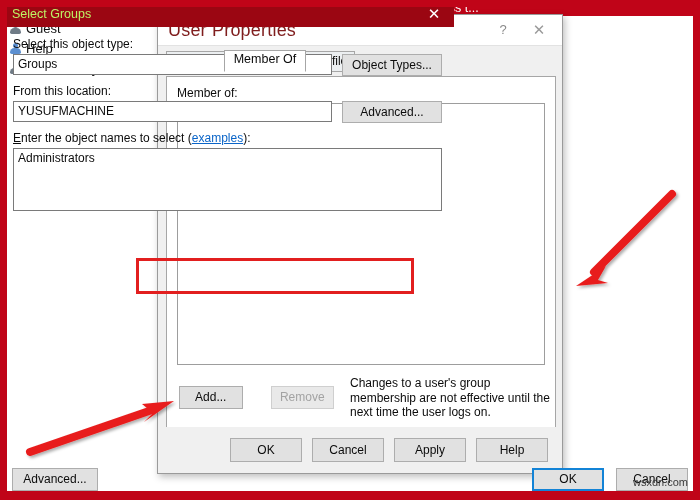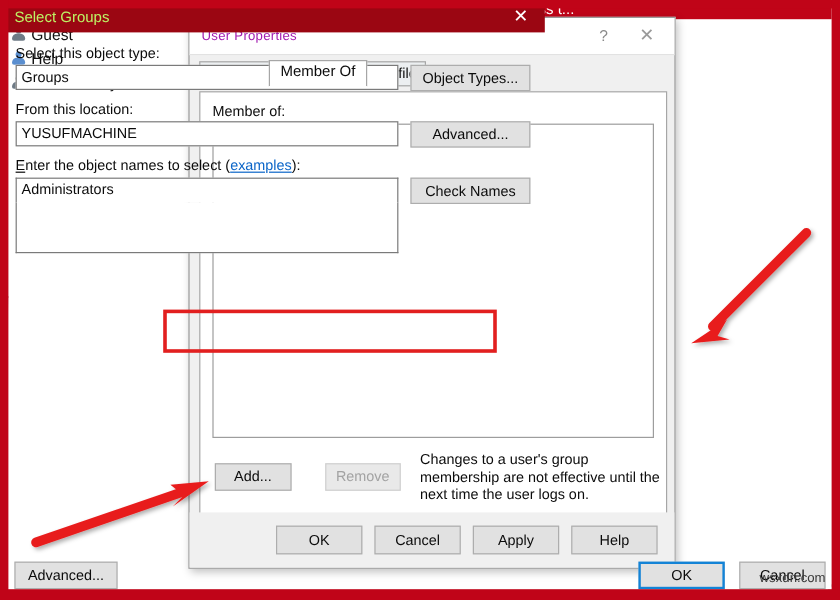--- a/index.html
+++ b/index.html
@@ -65,21 +65,21 @@
     box-shadow: 2px 3px 7px rgba(0,0,0,0.25);
   }
 
   
   #userprops { left:157px; top:14px; width:406px; height:460px; }
   .up-titlebar {
     height:31px; background:#ffffff; border-bottom:1px solid #e2e2e2;
     display:flex; align-items:center; position:relative;
   }
   .up-title {
-    font-size:11px; color:#a21caf; margin-left:10px; letter-spacing:.2px;
+    font-size:18px; color:#7f1d1d; margin-left:10px; letter-spacing:.2px;
   }
   .up-help {
     position:absolute; right:48px; top:5px; width:22px; height:20px;
     font-size:13px; color:#8a8a8a; text-align:center; line-height:20px;
   }
   .up-close {
     position:absolute; right:6px; top:3px; width:34px; height:24px;
     font-size:15px; color:#9a9a9a; text-align:center; line-height:24px;
   }
 
@@ -293,21 +293,20 @@
         <div class="sidebtn">Advanced...</div>
       </div>
 
       <div class="fld-label"><span class="ulead">E</span><span>nter the object names to select (</span><span class="linktext">examples</span><span>):</span></div>
 
       <div class="names-area">
         <div class="names-left">
           <div class="names-input">Administrators</div>
           <div class="names-box"></div>
         </div>
-        <div class="sidebtn">Check Names</div>
       </div>
     </div>
 
     <div class="sg-footer">
       <div class="btn btn-advanced">Advanced...</div>
       <div class="spacer"></div>
       <div class="btn-ok-focus">OK</div>
       <div class="btn btn-cancel">Cancel</div>
     </div>
 

